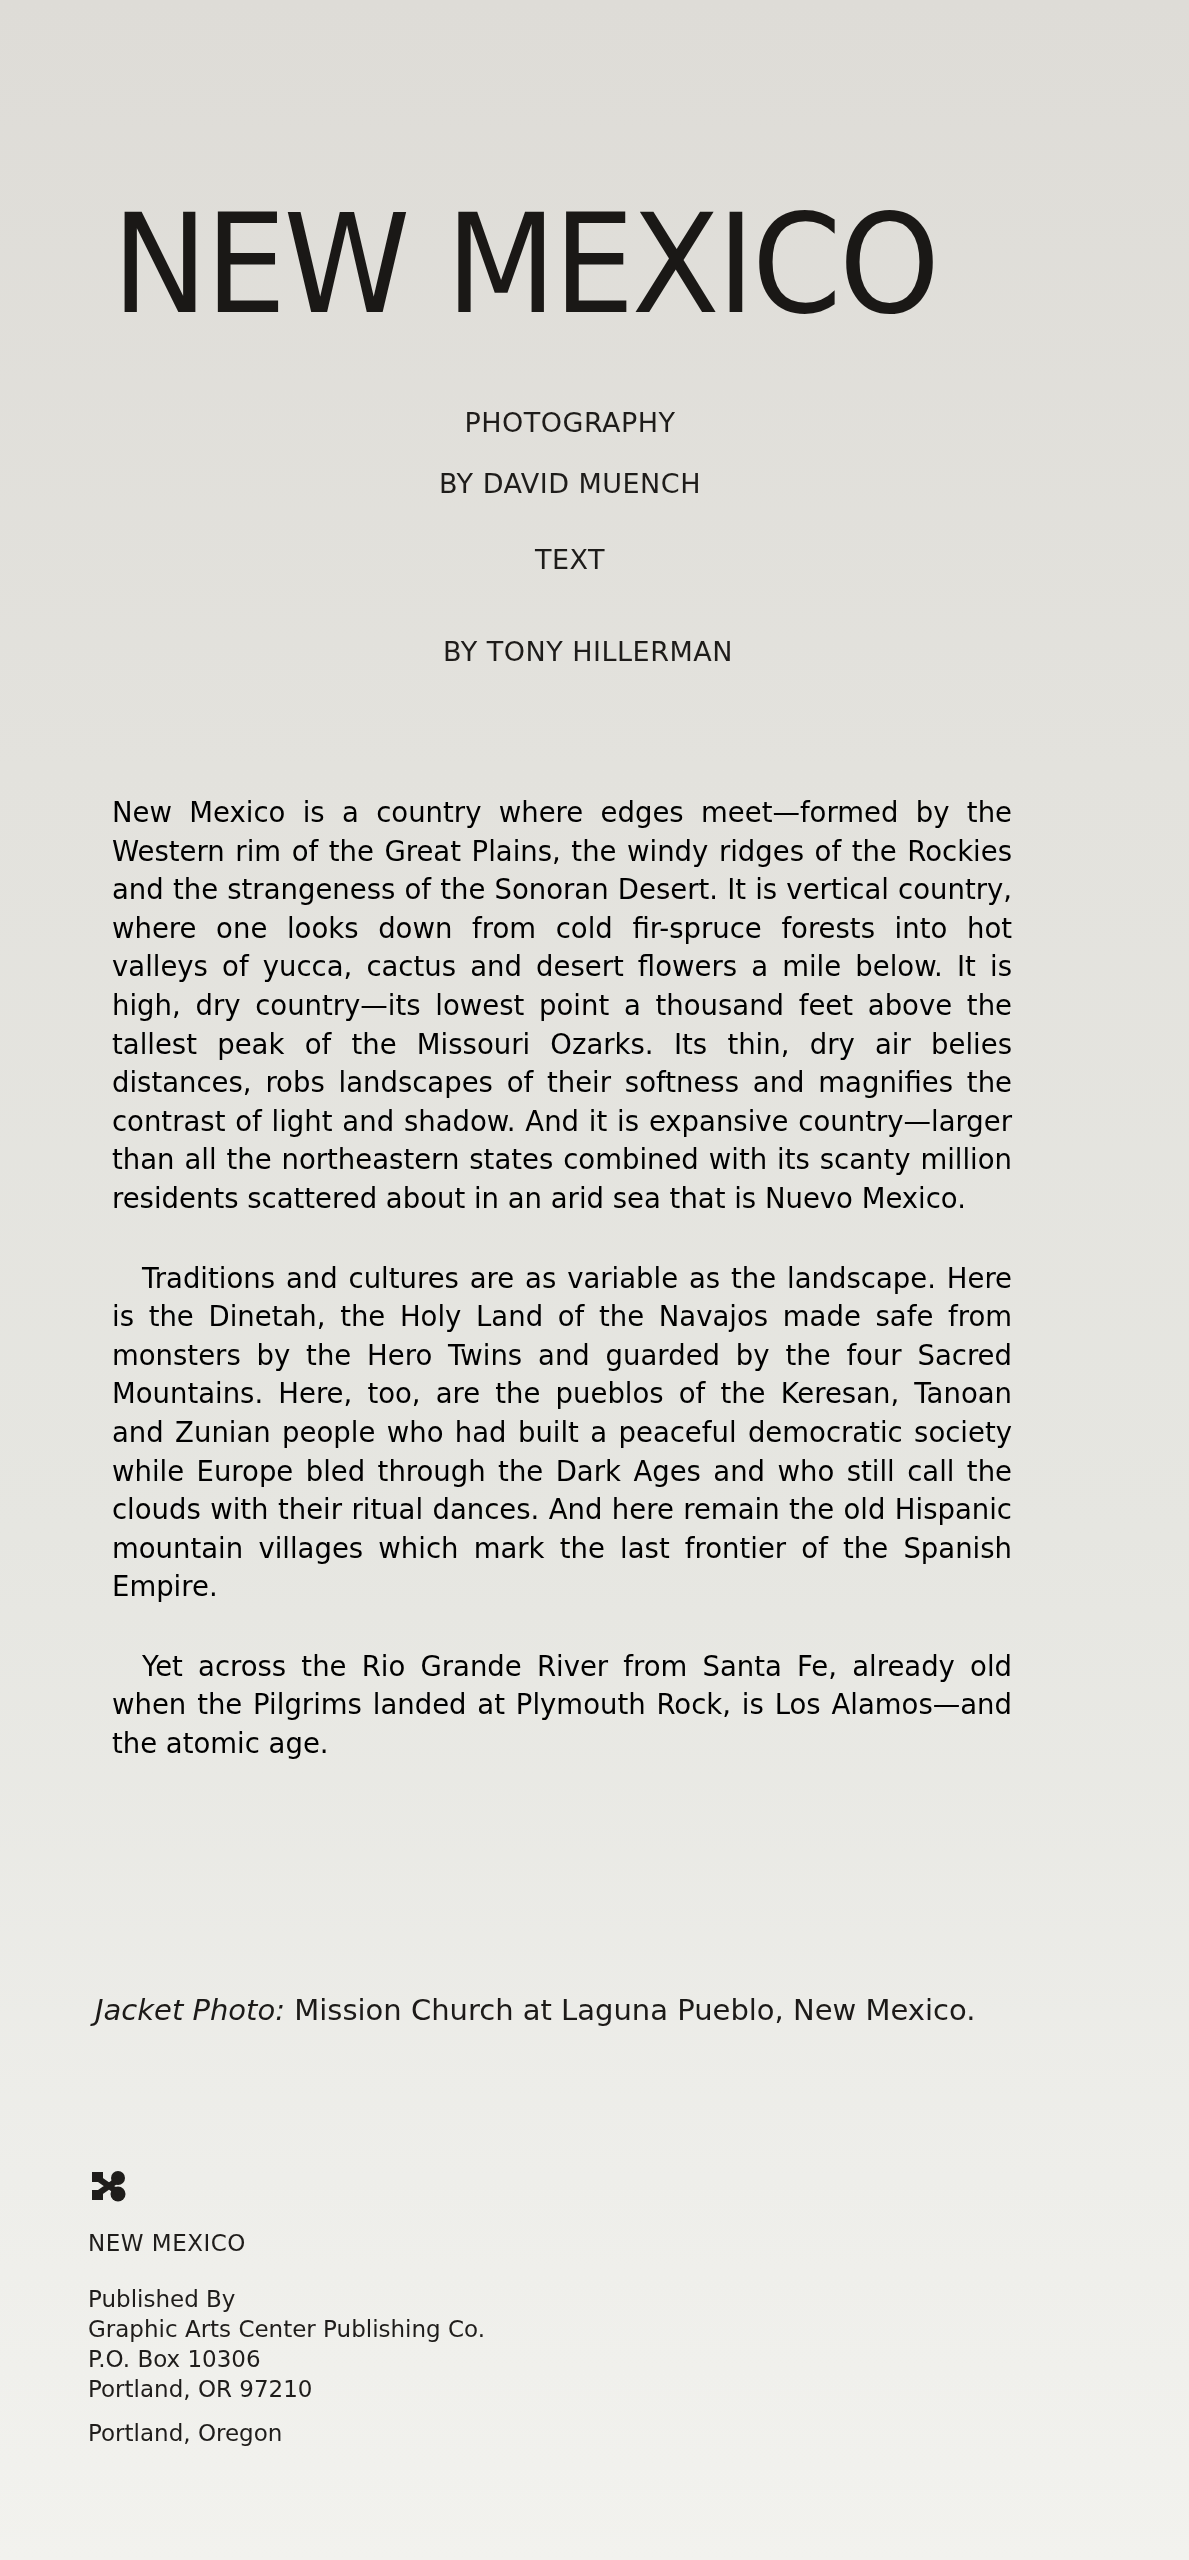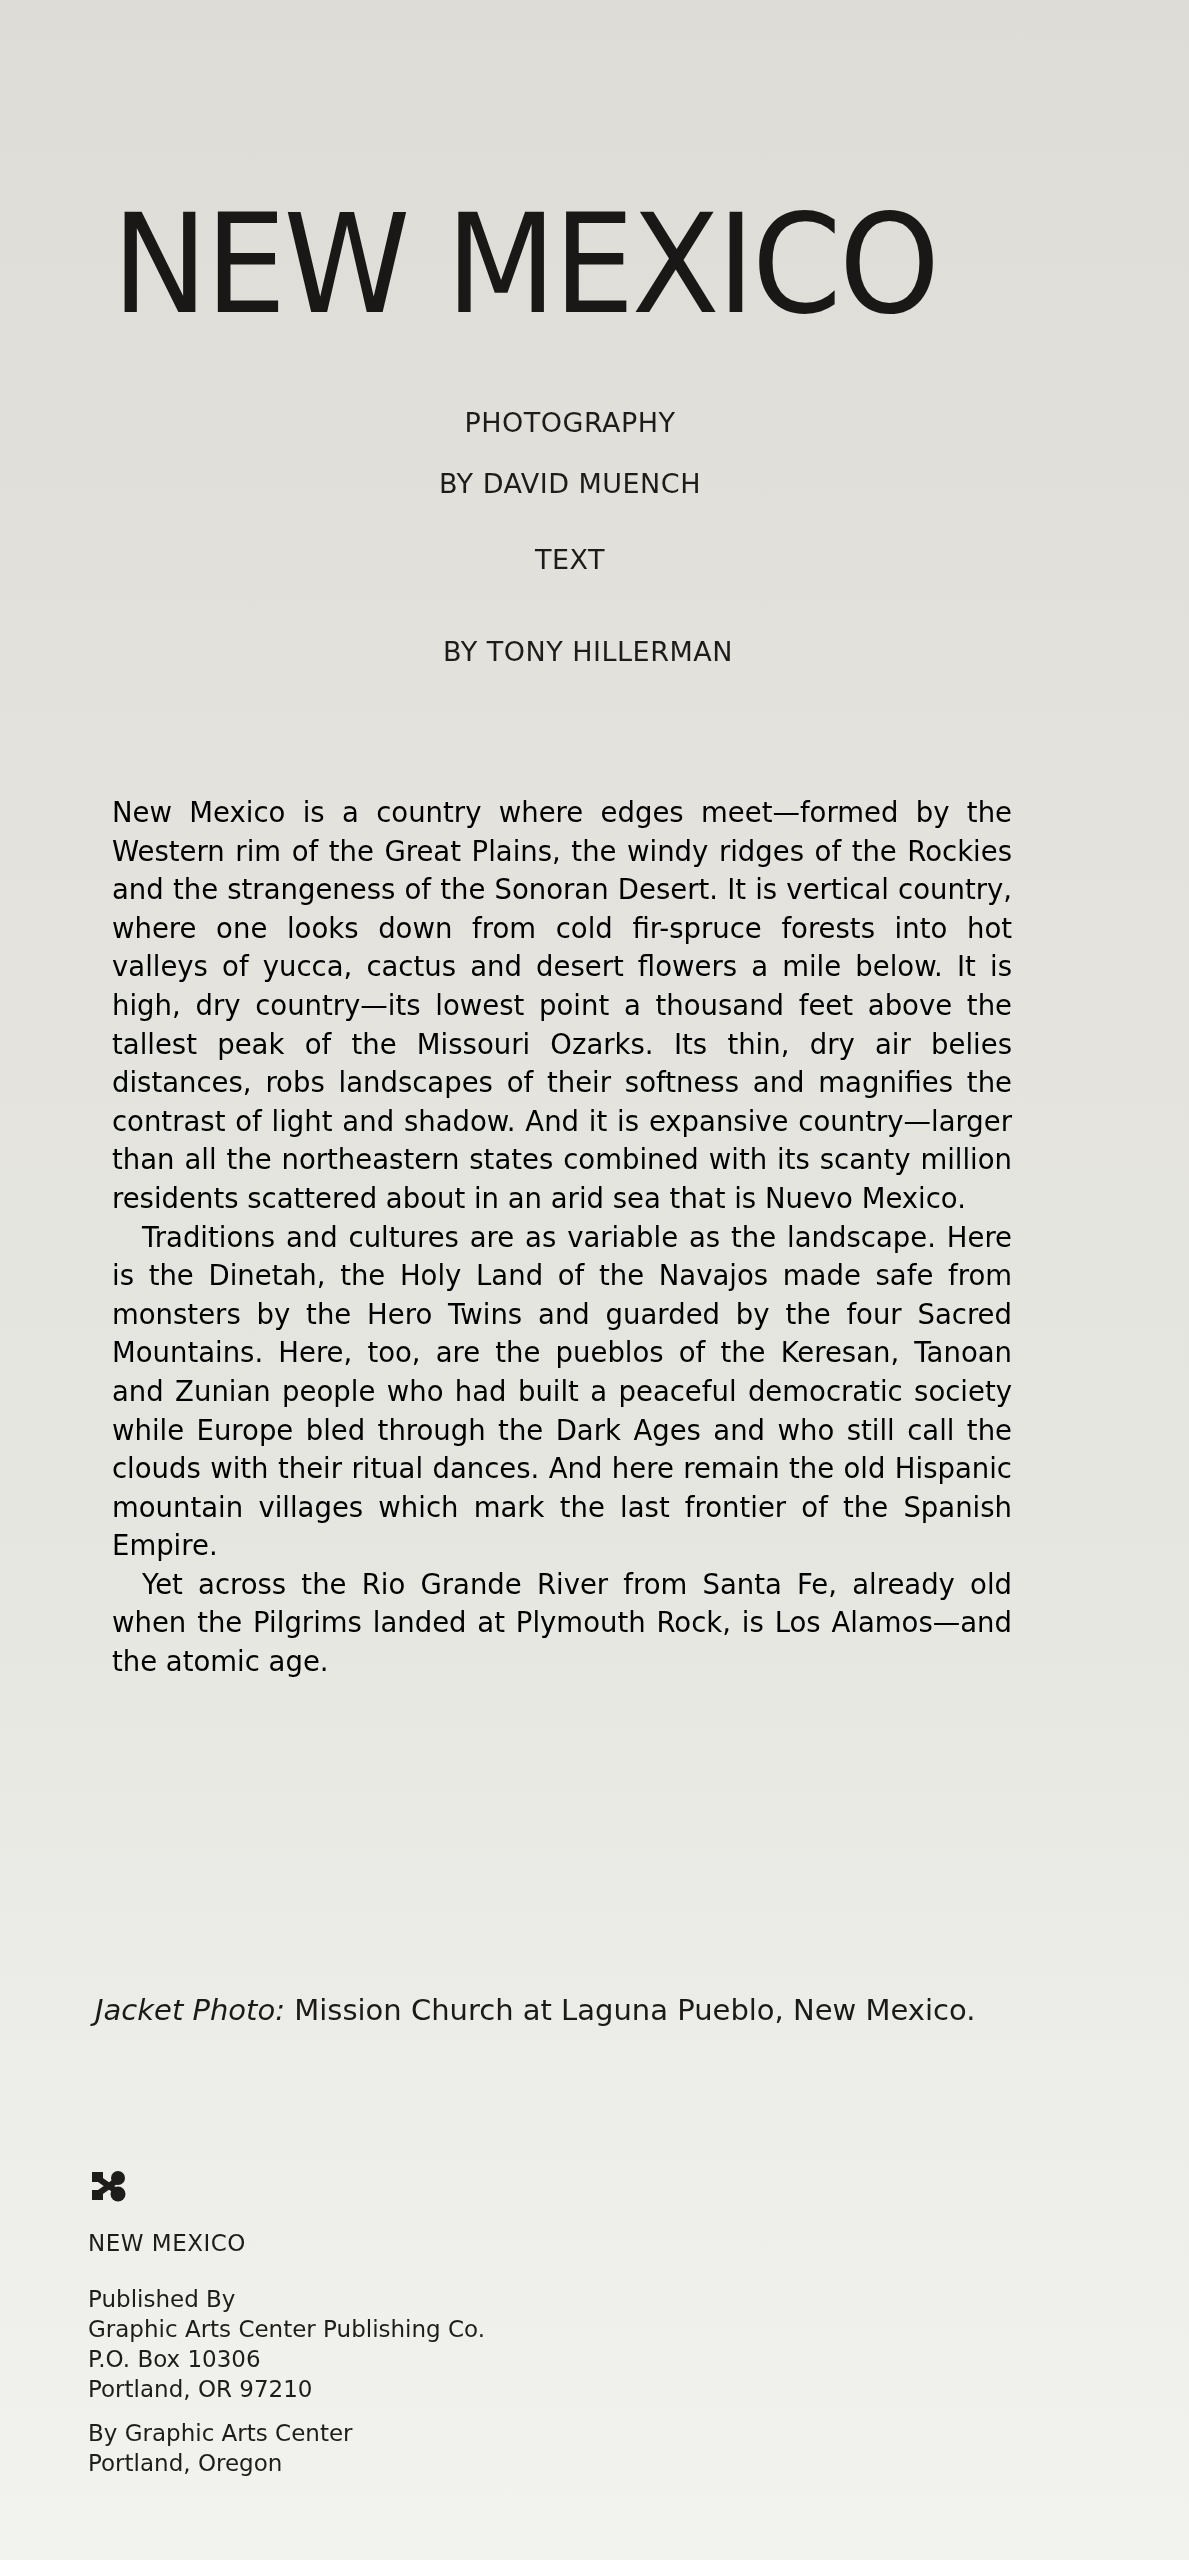--- a/index.html
+++ b/index.html
@@ -53,21 +53,21 @@
       top: 793px;
       width: 900px;
       font-family: "DejaVu Sans", sans-serif;
       font-size: 27.5px;
       line-height: 38.6px;
       color: #000000;
       text-align: justify;
       hyphens: manual;
     }
     .body-text p { margin: 0; }
-    .body-text p + p { text-indent: 30px; }
+    .body-text p + p { text-indent: 30px; margin-top: 41px; }
 
     .jacket {
       position: absolute;
       left: 95px;
       top: 1993px;
       width: 960px;
       font-family: "DejaVu Sans", sans-serif;
       font-size: 29px;
       color: #1c1a18;
       white-space: nowrap;
@@ -129,18 +129,17 @@
       <path d="M8 9 L28 23 M8 23 L28 9" stroke="#1f1d1b" stroke-width="6"></path>
     </svg>
     <div class="book-title">NEW MEXICO</div>
     <div class="block">
       <div>Published By</div>
       <div>Graphic Arts Center Publishing Co.</div>
       <div>P.O. Box 10306</div>
       <div>Portland, OR 97210</div>
     </div>
     <div class="block printed">
-      <div>By Graphic Arts Center</div>
       <div>Portland, Oregon</div>
     </div>
   </div>
 
 </div>
 
 </body></html>

